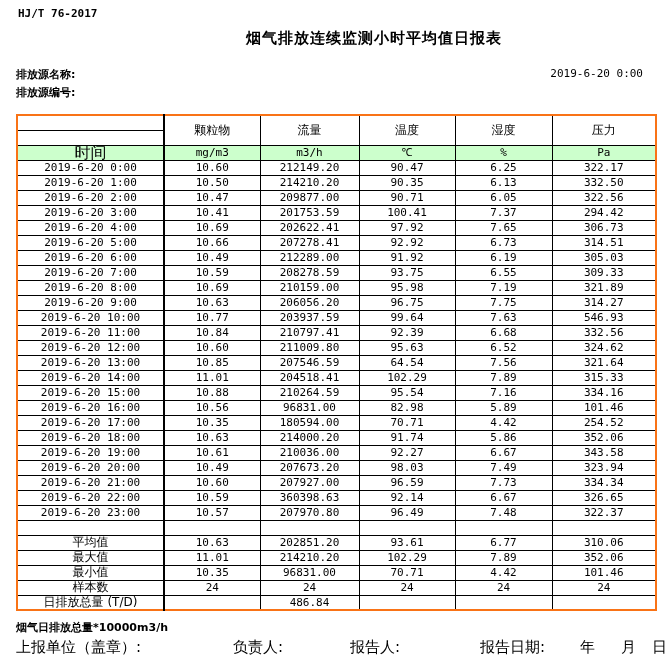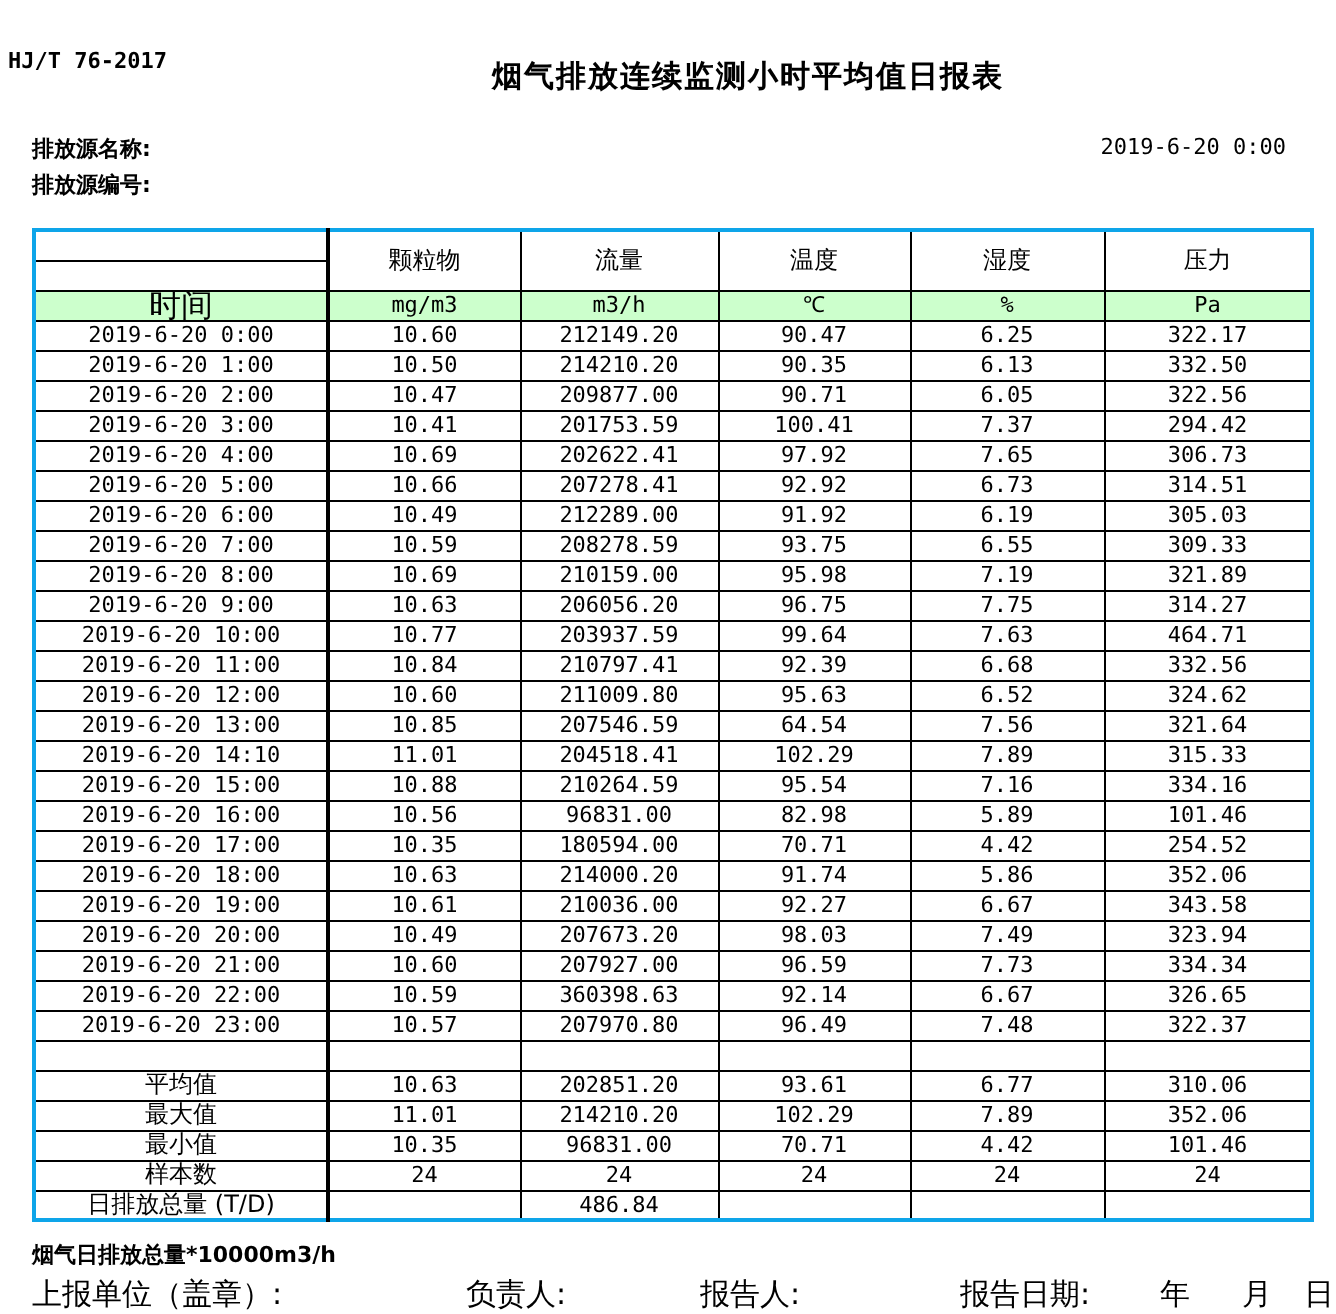--- a/index.html
+++ b/index.html
@@ -1,37 +1,37 @@
 <!DOCTYPE html>
 <html style="--green: #ccffcc;"><head>
 <meta charset="utf-8">
 <style>
   html,body{margin:0;padding:0;}
   body{
     width:668px;height:657px;background:#ffffff;position:relative;
     font-family:"DejaVu Sans",sans-serif;color:#000;
     -webkit-font-smoothing:none;
   }
-  .std{position:absolute;left:4px;top:7px;font-size:11px;font-weight:bold;
-    font-family:"DejaVu Sans Mono",monospace;margin-top:17px;}
+  .std{position:absolute;left:18px;top:7px;font-size:11px;font-weight:bold;
+    font-family:"DejaVu Sans Mono",monospace;}
   .title{position:absolute;left:0;top:29px;width:668px;text-align:center;
     font-size:15px;font-weight:bold;letter-spacing:1px;padding-left:40px;}
   .meta-label{position:absolute;left:16px;font-size:11px;font-weight:bold;}
   .src-name{top:67px;}
   .src-code{top:85px;}
   .datetime{position:absolute;top:67px;right:25px;font-size:11px;
     font-family:"DejaVu Sans Mono",monospace;}
   table{
     position:absolute;left:16px;top:114px;width:639px;
     border-collapse:collapse;table-layout:fixed;
     font-size:11px;font-family:"DejaVu Sans Mono",monospace;
   }
   td{border:1px solid #000;padding:0;text-align:center;height:13px;
     overflow:hidden;white-space:nowrap;line-height:13px;}
-  table{border:2px solid #0ea5e9;}
+  table{border:2px solid #f97316;}
   tr{height:15px;}
   tr.hname-row td{font-family:"DejaVu Sans",sans-serif;font-size:12px;}
   tr.units-row td{background:var(--green,#ccffcc);}
   tr.units-row td.time-h{font-family:"DejaVu Sans",sans-serif;font-size:16px;}
   td.c0{border-right:2px solid #000;}
   tr.spacer-row td{height:12px;}
   td.sum-label{font-family:"DejaVu Sans",sans-serif;font-size:12px;}
   .note{position:absolute;left:16px;top:620px;font-size:11px;font-weight:bold;}
   .sign-row span{position:absolute;top:638px;font-size:15px;font-weight:normal;}
   .lbl-unit{left:16px;}
@@ -161,21 +161,21 @@
         <td>96.75</td>
         <td>7.75</td>
         <td>314.27</td>
       </tr>
       <tr>
         <td class="c0">2019-6-20 10:00</td>
         <td>10.77</td>
         <td>203937.59</td>
         <td>99.64</td>
         <td>7.63</td>
-        <td>464.71</td>
+        <td>546.93</td>
       </tr>
       <tr>
         <td class="c0">2019-6-20 11:00</td>
         <td>10.84</td>
         <td>210797.41</td>
         <td>92.39</td>
         <td>6.68</td>
         <td>332.56</td>
       </tr>
       <tr>
@@ -188,21 +188,21 @@
       </tr>
       <tr>
         <td class="c0">2019-6-20 13:00</td>
         <td>10.85</td>
         <td>207546.59</td>
         <td>64.54</td>
         <td>7.56</td>
         <td>321.64</td>
       </tr>
       <tr>
-        <td class="c0">2019-6-20 14:10</td>
+        <td class="c0">2019-6-20 14:00</td>
         <td>11.01</td>
         <td>204518.41</td>
         <td>102.29</td>
         <td>7.89</td>
         <td>315.33</td>
       </tr>
       <tr>
         <td class="c0">2019-6-20 15:00</td>
         <td>10.88</td>
         <td>210264.59</td>

